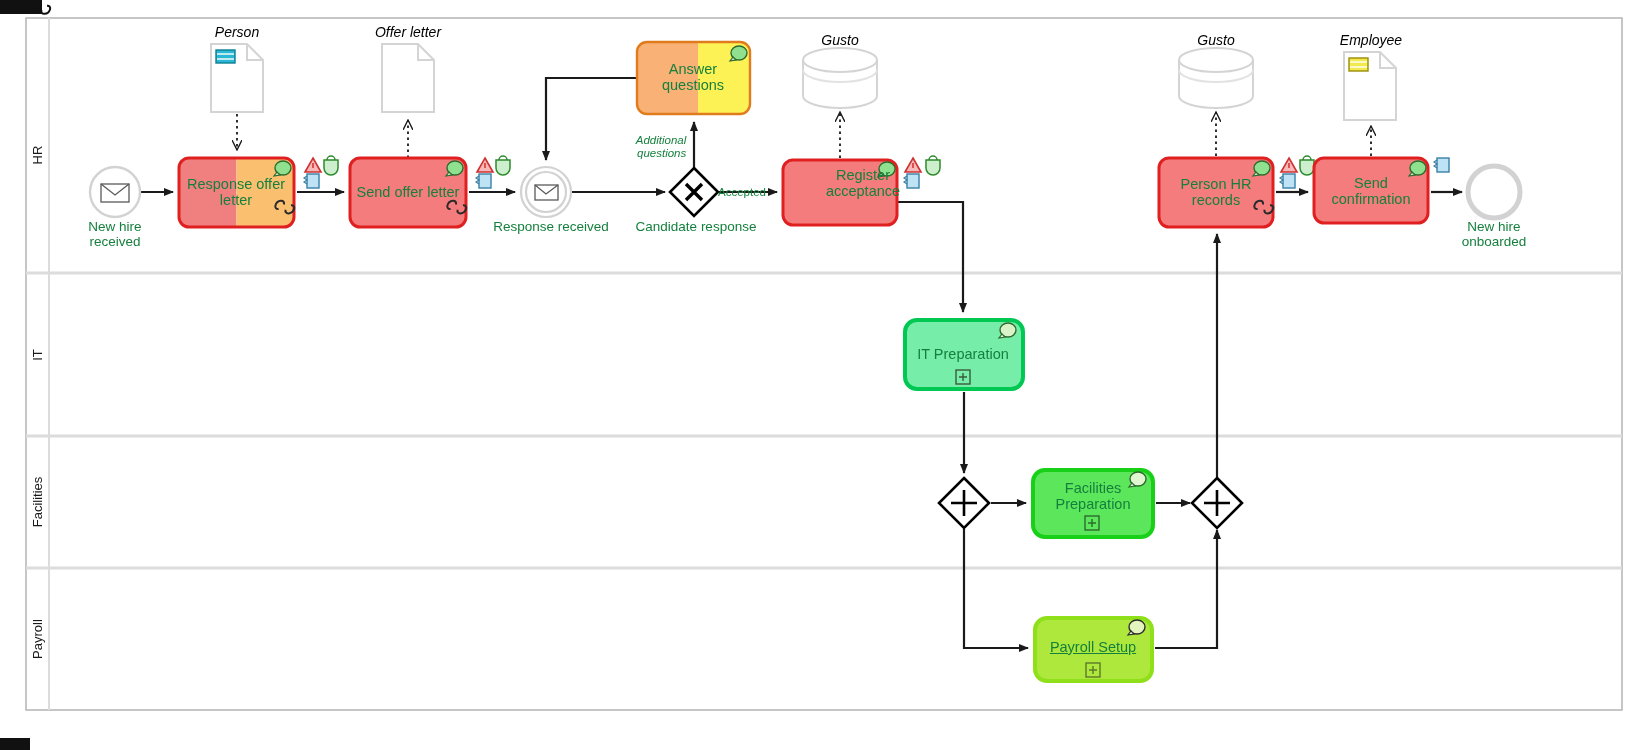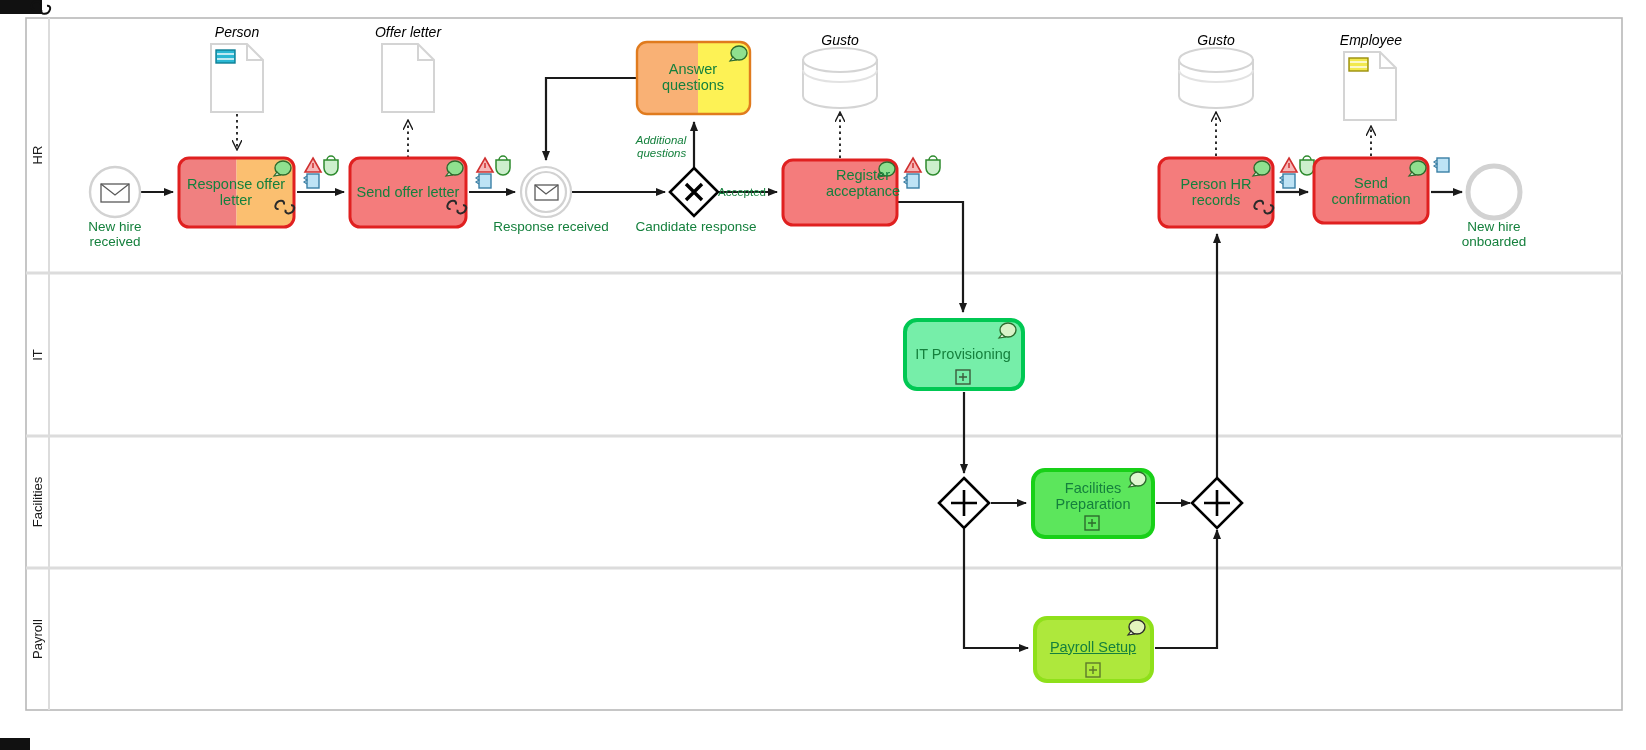--- a/index.html
+++ b/index.html
@@ -331,16 +331,16 @@
 
   <div class="lbl flow-label" style="left:718px;top:174px;margin-top:12px;">Accepted</div>
   <div class="lbl ctr flow-label" style="left:661px;top:134px;text-align:right;font-style:italic;"><span>Additional</span><br><span>questions</span></div>
 
   <div class="lbl ctr task-label" style="left:236px;top:176px;"><span>Response offer</span><br><span>letter</span></div>
   <div class="lbl ctr task-label" style="left:408px;top:184px;">Send offer letter</div>
   <div class="lbl ctr task-label" style="left:693px;top:61px;"><span>Answer</span><br><span>questions</span></div>
   <div class="lbl ctr task-label" style="left:840px;top:167px;margin-left:23px;"><span>Register</span><br><span>acceptance</span></div>
   <div class="lbl ctr task-label" style="left:1216px;top:176px;"><span>Person HR</span><br><span>records</span></div>
   <div class="lbl ctr task-label" style="left:1371px;top:175px;"><span>Send</span><br><span>confirmation</span></div>
-  <div class="lbl ctr task-label" style="left:963px;top:346px;">IT Provisioning</div>
+  <div class="lbl ctr task-label" style="left:963px;top:346px;">IT Preparation</div>
   <div class="lbl ctr task-label" style="left:1093px;top:480px;"><span>Facilities</span><br><span>Preparation</span></div>
   <div class="lbl ctr task-label ul" style="left:1093px;top:639px;">Payroll Setup</div>
 </div>
 
 </body></html>

